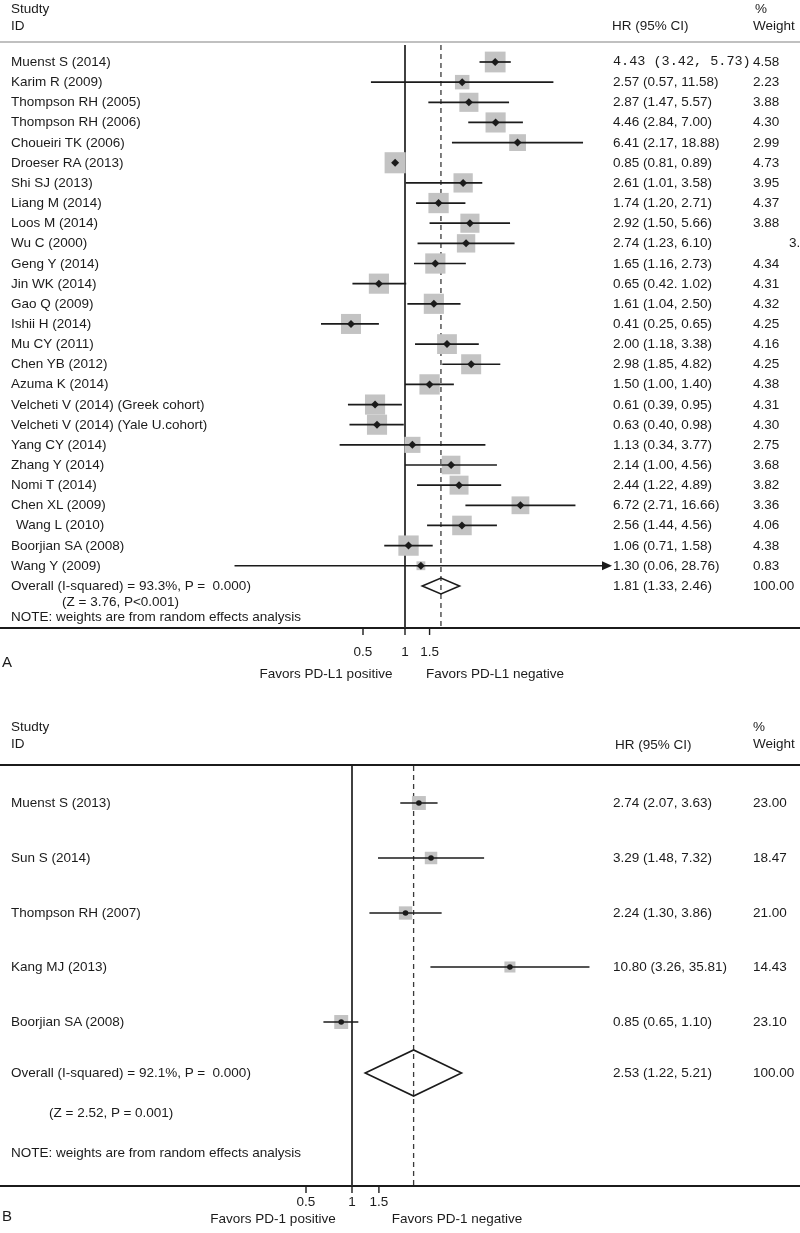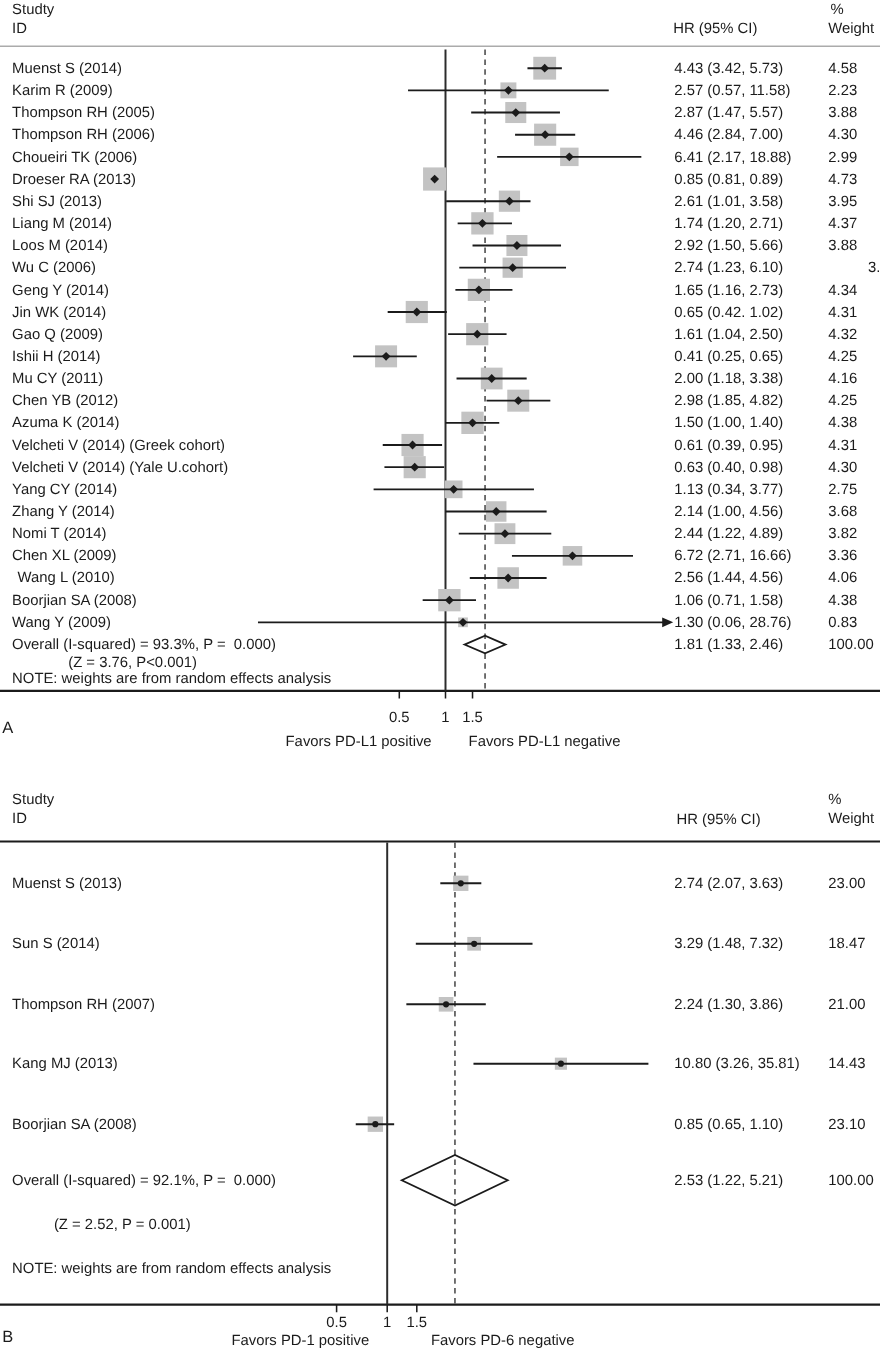--- a/index.html
+++ b/index.html
@@ -111,21 +111,21 @@
         <line x1="234.52646505975014" y1="565.75" x2="603" y2="565.75" stroke="#1b1b1b" stroke-width="1.7"></line>
         <path d="M 612 565.75 L 602 561.25 L 602 570.25 Z" fill="#1b1b1b"></path>
         <path d="M 416.8974881766567 565.75 L 420.8974881766567 561.75 L 424.8974881766567 565.75 L 420.8974881766567 569.75 Z" fill="#1b1b1b"></path>
         <polygon points="422.27990232051155,586 440.9515672869562,578 459.54364925370965,586 440.9515672869562,594" fill="none" stroke="#1b1b1b" stroke-width="1.6"></polygon>
       </svg>
     <div id="rows-a">
         <div class="t c" style="left: 363px; top: 652px;">0.5</div>
         <div class="t c" style="left: 405px; top: 652px;">1</div>
         <div class="t c" style="left: 429.568px; top: 652px;">1.5</div>
         <div class="t" style="left: 11px; top: 62px;">Muenst S (2014)</div>
-        <div class="t" style="left: 613px; top: 62px;">4.43 (3.42, 5.73)</div>
+        <div class="t" style="left: 613px; top: 62px; font-family: Liberation Mono, monospace;">4.43 (3.42, 5.73)</div>
         <div class="t" style="left: 753px; top: 62px;">4.58</div>
         <div class="t" style="left: 11px; top: 82.15px;">Karim R (2009)</div>
         <div class="t" style="left: 613px; top: 82.15px;">2.57 (0.57, 11.58)</div>
         <div class="t" style="left: 753px; top: 82.15px;">2.23</div>
         <div class="t" style="left: 11px; top: 102.3px;">Thompson RH (2005)</div>
         <div class="t" style="left: 613px; top: 102.3px;">2.87 (1.47, 5.57)</div>
         <div class="t" style="left: 753px; top: 102.3px;">3.88</div>
         <div class="t" style="left: 11px; top: 122.45px;">Thompson RH (2006)</div>
         <div class="t" style="left: 613px; top: 122.45px;">4.46 (2.84, 7.00)</div>
         <div class="t" style="left: 753px; top: 122.45px;">4.30</div>
@@ -137,21 +137,21 @@
         <div class="t" style="left: 753px; top: 162.75px;">4.73</div>
         <div class="t" style="left: 11px; top: 182.9px;">Shi SJ (2013)</div>
         <div class="t" style="left: 613px; top: 182.9px;">2.61 (1.01, 3.58)</div>
         <div class="t" style="left: 753px; top: 182.9px;">3.95</div>
         <div class="t" style="left: 11px; top: 203.05px;">Liang M (2014)</div>
         <div class="t" style="left: 613px; top: 203.05px;">1.74 (1.20, 2.71)</div>
         <div class="t" style="left: 753px; top: 203.05px;">4.37</div>
         <div class="t" style="left: 11px; top: 223.2px;">Loos M (2014)</div>
         <div class="t" style="left: 613px; top: 223.2px;">2.92 (1.50, 5.66)</div>
         <div class="t" style="left: 753px; top: 223.2px;">3.88</div>
-        <div class="t" style="left: 11px; top: 243.35px;">Wu C (2006)</div>
+        <div class="t" style="left: 11px; top: 243.35px;">Wu C (2000)</div>
         <div class="t" style="left: 613px; top: 243.35px;">2.74 (1.23, 6.10)</div>
         <div class="t" style="left: 753px; top: 243.35px; margin-left: 36px;">3.59</div>
         <div class="t" style="left: 11px; top: 263.5px;">Geng Y (2014)</div>
         <div class="t" style="left: 613px; top: 263.5px;">1.65 (1.16, 2.73)</div>
         <div class="t" style="left: 753px; top: 263.5px;">4.34</div>
         <div class="t" style="left: 11px; top: 283.65px;">Jin WK (2014)</div>
         <div class="t" style="left: 613px; top: 283.65px;">0.65 (0.42. 1.02)</div>
         <div class="t" style="left: 753px; top: 283.65px;">4.31</div>
         <div class="t" style="left: 11px; top: 303.8px;">Gao Q (2009)</div>
         <div class="t" style="left: 613px; top: 303.8px;">1.61 (1.04, 2.50)</div>
@@ -255,21 +255,21 @@
         <div class="t" style="left: 753px; top: 253px;">14.43</div>
         <div class="t" style="left: 11px; top: 308px;">Boorjian SA (2008)</div>
         <div class="t" style="left: 613px; top: 308px;">0.85 (0.65, 1.10)</div>
         <div class="t" style="left: 753px; top: 308px;">23.10</div>
         <div class="t" style="left: 11px; top: 359px;">Overall (I-squared) = 92.1%, P =  0.000)</div>
         <div class="t" style="left: 49px; top: 399px;">(Z = 2.52, P = 0.001)</div>
         <div class="t" style="left: 613px; top: 359px;">2.53 (1.22, 5.21)</div>
         <div class="t" style="left: 753px; top: 359px;">100.00</div>
         <div class="t" style="left: 11px; top: 439px;">NOTE: weights are from random effects analysis</div>
         <div class="t c" style="left: 273px; top: 505px;">Favors PD-1 positive</div>
-        <div class="t c" style="left: 457px; top: 505px;">Favors PD-6 negative</div>
+        <div class="t c" style="left: 457px; top: 505px;">Favors PD-1 negative</div>
       </div>
     <div class="t" style="left:11px;top:13px">Studty</div>
     <div class="t" style="left:11px;top:30px">ID</div>
     <div class="t" style="left:615px;top:31px">HR (95% CI)</div>
     <div class="t" style="left:753px;top:13px">%</div>
     <div class="t" style="left:753px;top:30px">Weight</div>
     <div class="t panel-letter" style="left:2px;top:502px">B</div>
   </div>
 
 </div>

